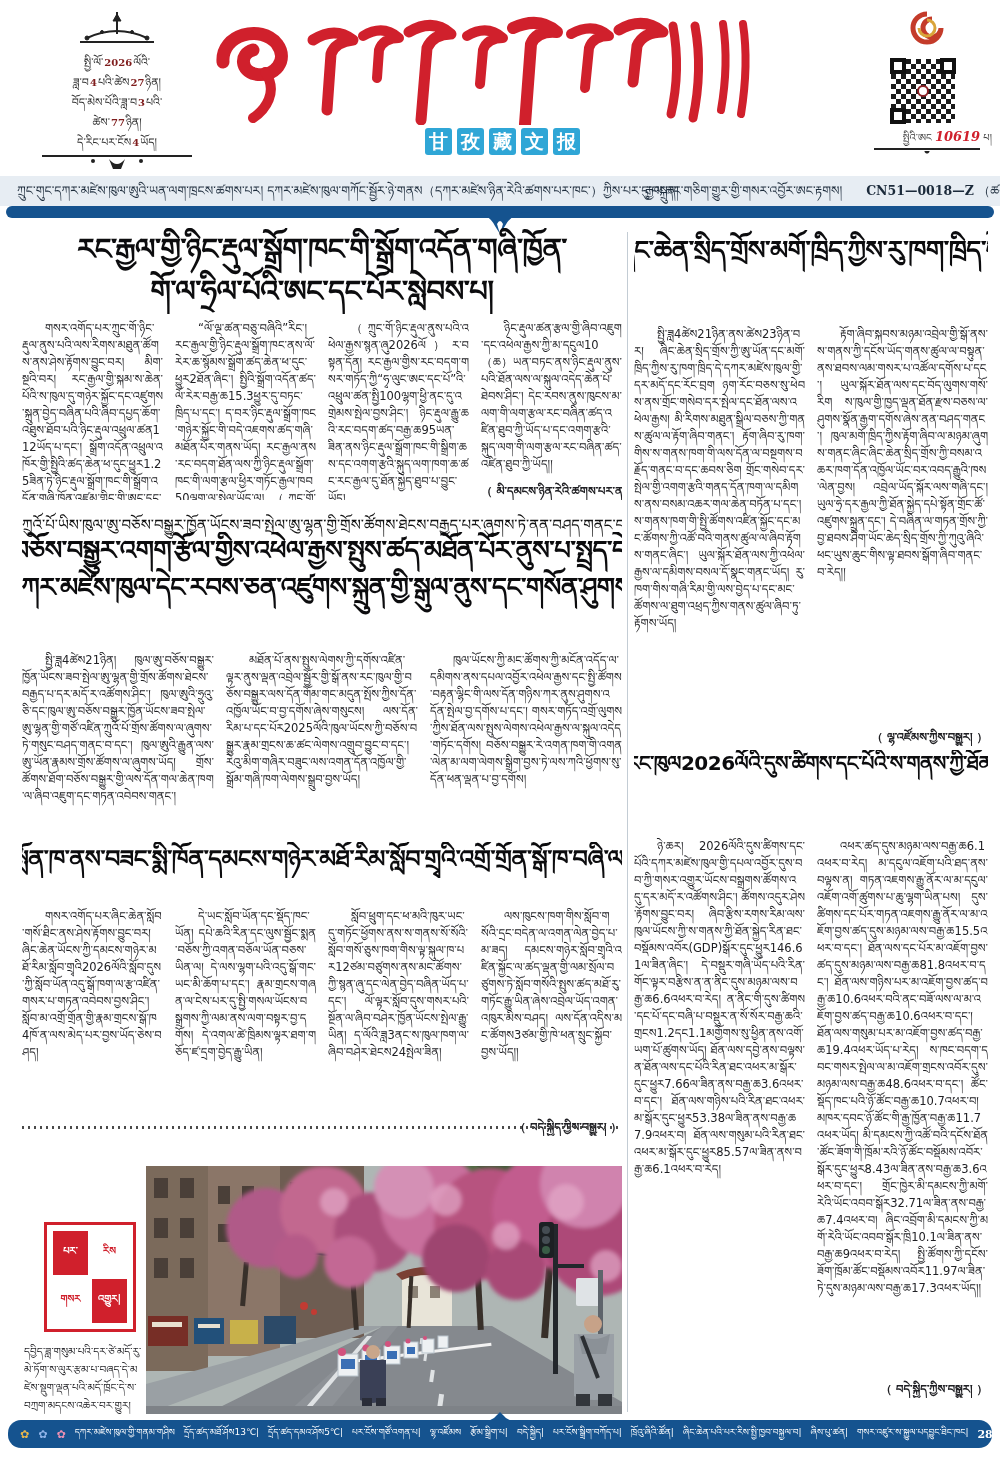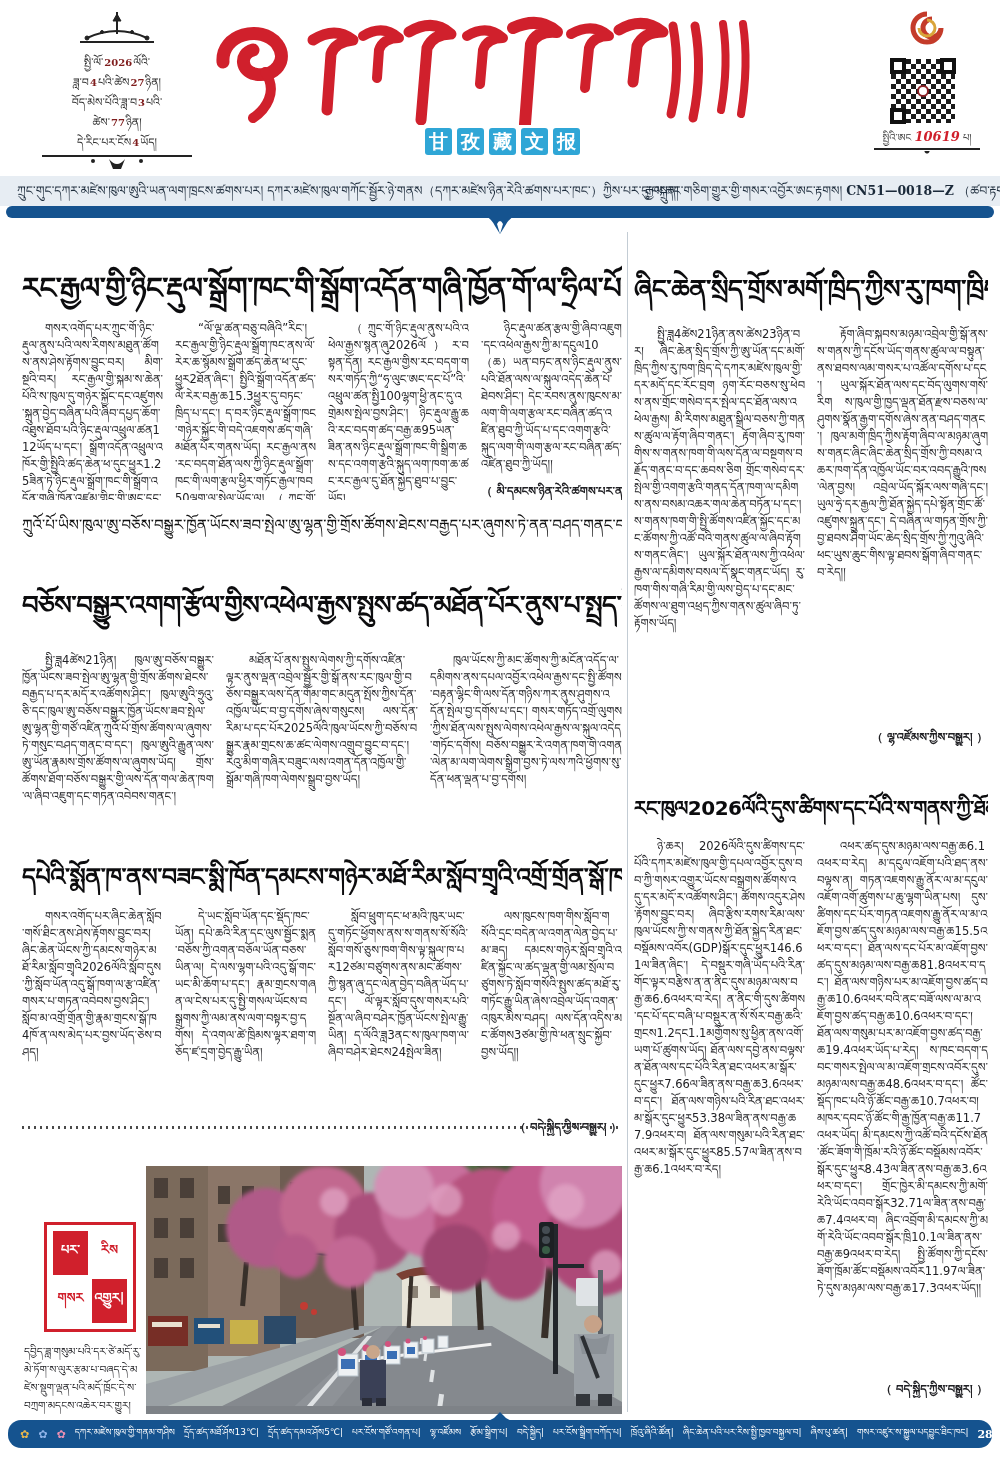--- a/index.html
+++ b/index.html
@@ -16,53 +16,53 @@
   .cn-box{width:27px;height:27px;background:#2fa6d6;color:#fff;font-weight:bold;font-size:19px;
           line-height:27px;text-align:center;border-radius:3px;}
   .right-block{position:absolute;left:862px;top:10px;width:130px;height:160px;text-align:center;}
   .qr{position:absolute;left:26px;top:46px;width:64px;height:64px;border:3px solid #fff;
       background:
         repeating-conic-gradient(#1a1a1a 0% 25%, #ffffff 0% 50%);
       background-size:10px 10px;}
   .qr .finder{position:absolute;width:16px;height:16px;border:4px solid #111;background:#fff;box-sizing:border-box;}
   .qr .f1{left:-1px;top:-1px}.qr .f2{right:-1px;top:-1px}.qr .f3{left:-1px;bottom:-1px}
   .qr .center-dot{position:absolute;left:26px;top:26px;width:12px;height:12px;background:#fff;border:2px solid #8a1f24;border-radius:50%;box-sizing:border-box;}
-  .issue-line{position:absolute;left:0;width:100%;top:116px;font-size:10px;color:#333;}
+  .issue-line{position:absolute;left:0;width:100%;top:116px;font-size:10px;color:#333;text-align:right;}
   .issue-line .num{color:#d0202c;font-family:"DejaVu Serif",serif;font-style:italic;font-weight:bold;font-size:13px;}
   .hr-orn{position:absolute;left:12px;right:12px;top:138px;border-top:2px solid #222;}
   .hr-orn:after{content:"";position:absolute;left:50%;top:1px;width:26px;height:10px;margin-left:-13px;
                 background:radial-gradient(circle at 50% 0,#222 2px,transparent 3px);}
   .date-orn-top{height:34px;}
   .date-orn-bottom{position:relative;margin-top:2px;border-top:2px solid #222;}
   
   .info-bar{position:absolute;left:0;top:176px;width:1000px;height:30px;background:#e7edf3;
             font-size:12.5px;line-height:30px;color:#1b2a3a;white-space:nowrap;overflow:hidden;}
   .info-left{position:absolute;left:17px;}
   .info-right{position:absolute;left:645px;}
-  .info-right b{font-family:"DejaVu Serif",serif;}
+  .info-right b{font-family:"DejaVu Serif",serif;margin-left:20px;}
   .blue-rule{position:absolute;left:6px;top:206px;width:988px;height:12px;background:#15538f;border-radius:7px;}
   .spine{position:absolute;left:470px;top:206px;width:60px;height:30px;}
   
   .v-divider{position:absolute;left:627px;top:232px;width:1px;height:1180px;background:#c3ccd4;}
-  .headline{position:absolute;display:flex;flex-direction:row;align-items:center;overflow:hidden;
-            font-weight:bold;color:#0c0c0e;letter-spacing:-0.5px;margin-top:17px;}
+  .headline{position:absolute;display:flex;flex-direction:column;align-items:center;overflow:hidden;
+            font-weight:bold;color:#0c0c0e;letter-spacing:-0.5px;}
   .headline span{white-space:nowrap;}
   .kicker{position:absolute;text-align:center;font-size:15px;color:#111;overflow:hidden;white-space:nowrap;}
   .body-cols{position:absolute;display:flex;gap:12px;}
   .col{flex:1;font-size:11.5px;line-height:17px;text-align:justify;word-break:break-all;
        overflow:hidden;color:#202024;display:flex;flex-direction:column;}
   .col .txt{flex:1;overflow:hidden;text-indent:2em;}
   .attrib{font-weight:bold;text-align:right;font-size:11.5px;white-space:nowrap;overflow:hidden;padding-top:2px;}
   .dotted-sep{position:absolute;left:22px;top:1126px;width:600px;height:3px;
               background:repeating-linear-gradient(90deg,#4a4a4a 0 2px,transparent 2px 6px);}
   
   .stamp{position:absolute;left:44px;top:1222px;width:92px;height:110px;border:3px solid #d0202c;
          background:#fff;box-sizing:border-box;padding:6px;display:grid;grid-template-columns:1fr 1fr;
          grid-template-rows:1fr 1fr;gap:4px;}
-  .stamp .cell{display:flex;align-items:center;justify-content:center;font-weight:bold;font-size:13px;}
+  .stamp .cell{display:flex;align-items:center;justify-content:center;font-weight:bold;font-size:10px;}
   .stamp .red{background:#d0202c;color:#fff;}
   .stamp .white{color:#d0202c;}
   .caption{position:absolute;left:24px;top:1342px;width:118px;font-size:10.5px;line-height:18px;
            text-align:justify;word-break:break-all;color:#2a2a2e;height:74px;overflow:hidden;}
   .photo{position:absolute;left:146px;top:1166px;width:476px;height:248px;overflow:hidden;background:#9aa0a4;}
   
   .footer-bar{position:absolute;left:8px;top:1420px;width:984px;height:28px;background:#15538f;
               border-radius:13px;color:#fff;display:flex;align-items:center;gap:9px;
               font-size:9px;white-space:nowrap;overflow:hidden;padding:0 12px;box-sizing:border-box;}
   .footer-bar .lotus{font-size:11px;}

